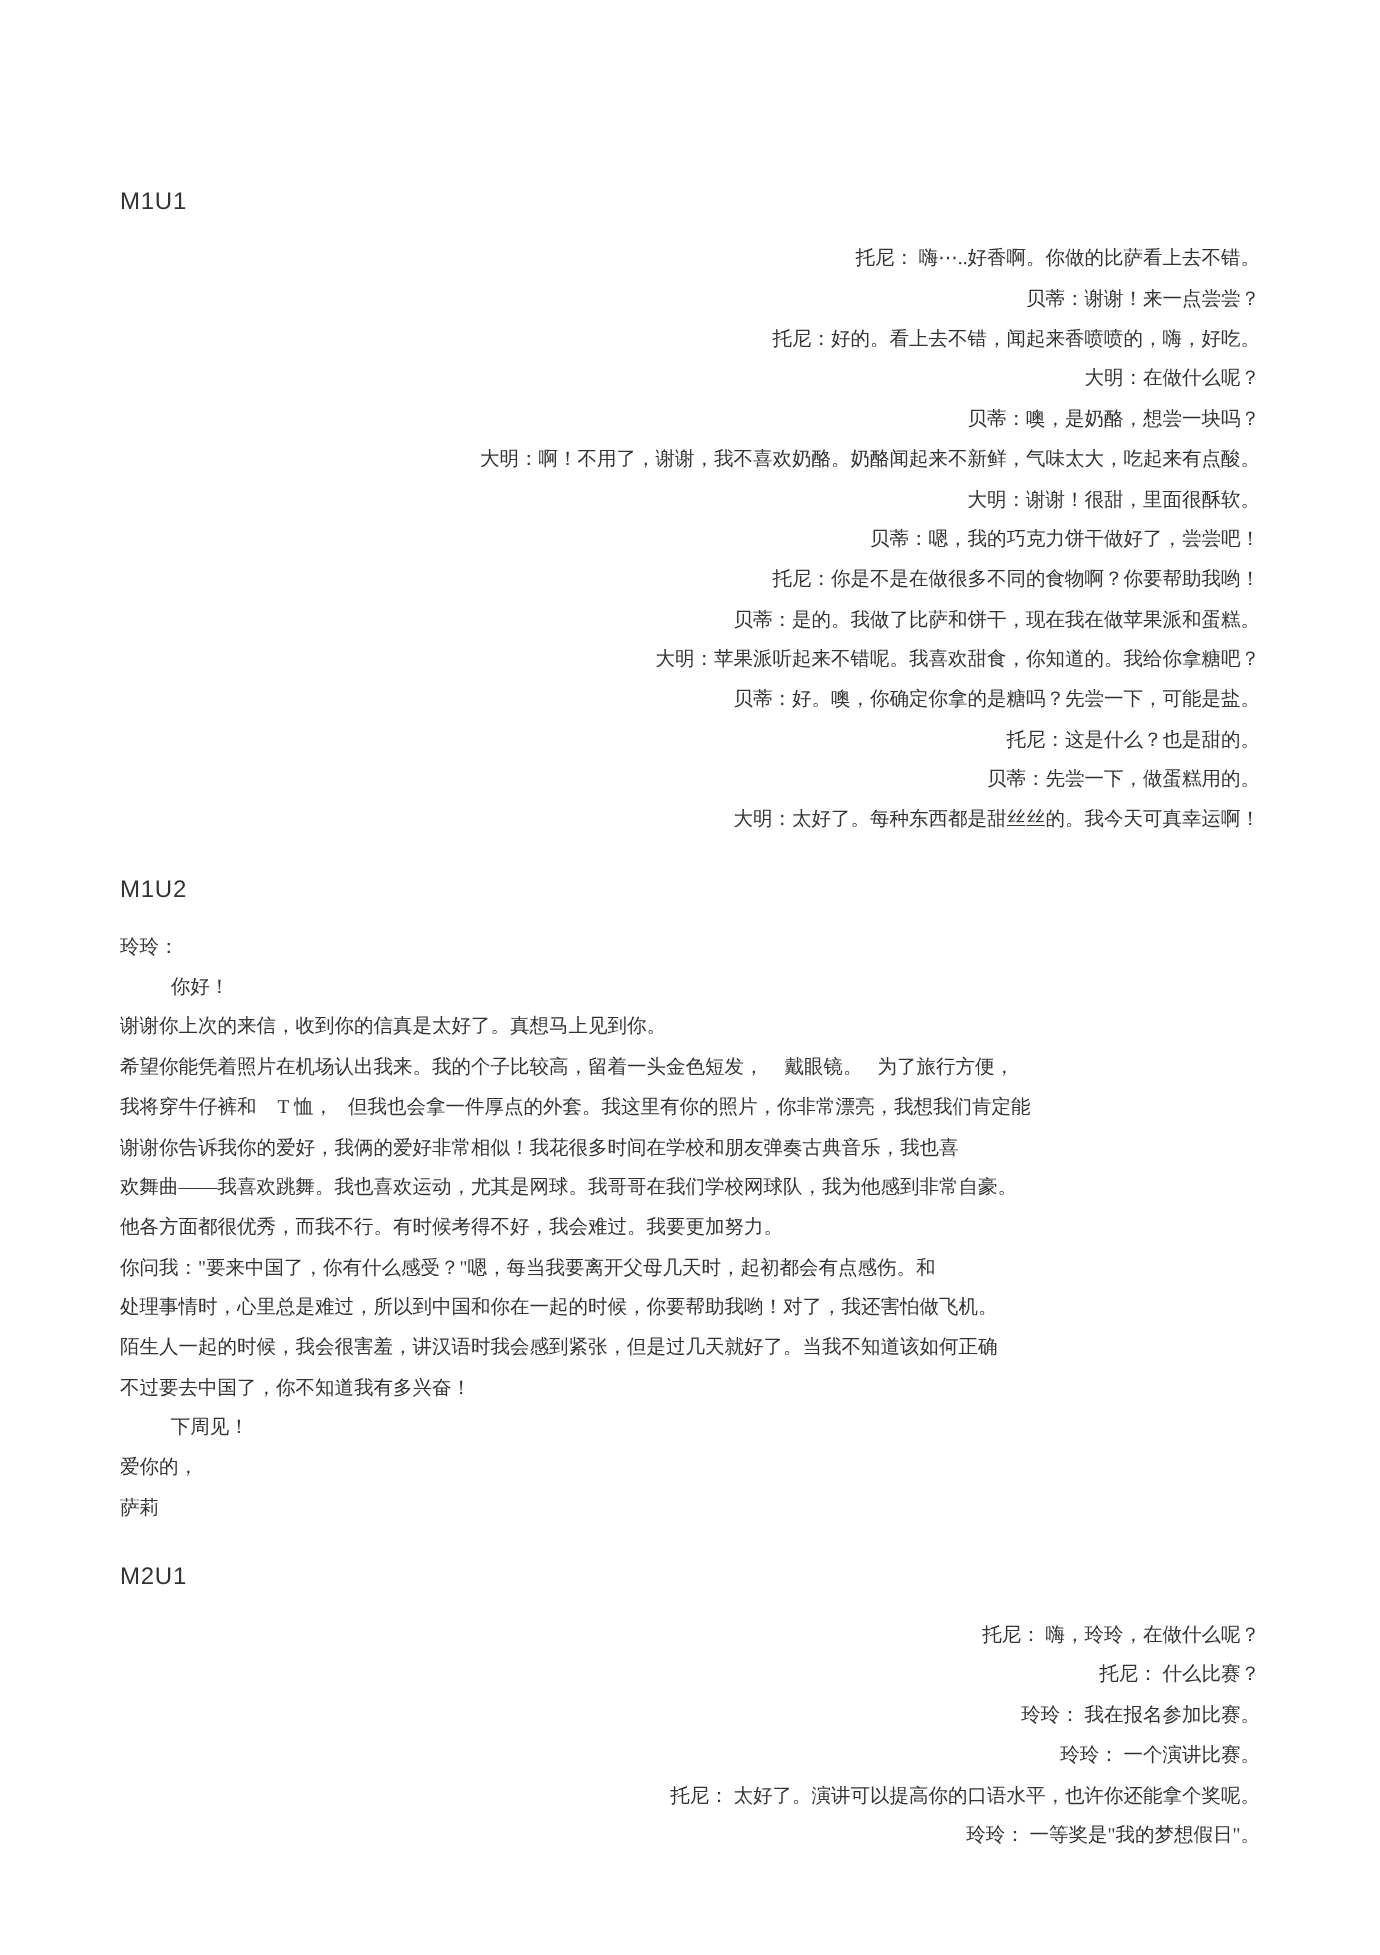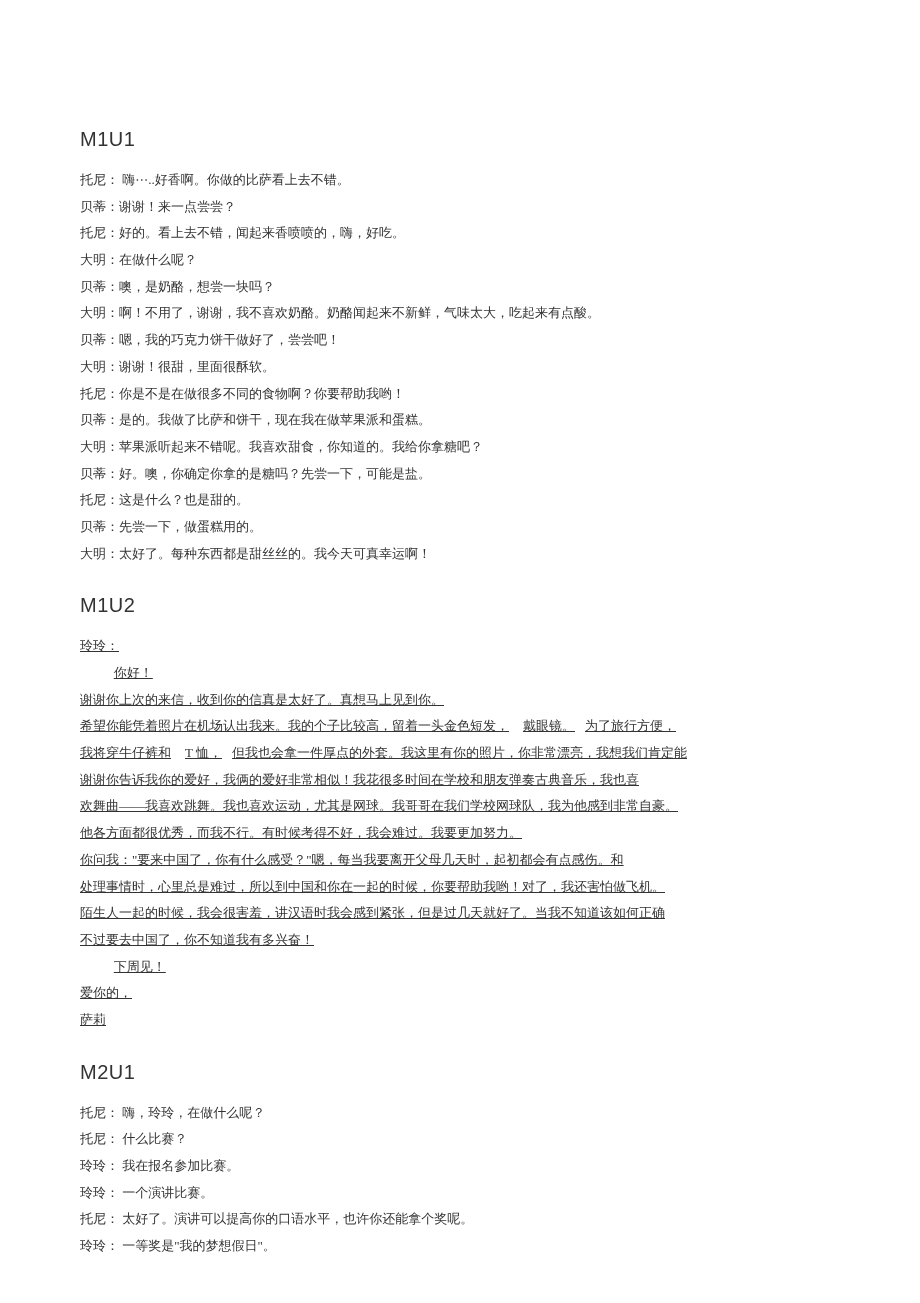--- a/index.html
+++ b/index.html
@@ -11,32 +11,32 @@
     color: #333333;
     line-height: 1.9;
   }
   .page {
     width: 760px;
     margin: 0 auto;
     padding: 100px 80px 60px 80px;
   }
   .section-title {
     font-family: Arial, sans-serif;
-    font-size: 20px;
+    font-size: 16px;
     font-weight: normal;
     color: #333333;
     margin: 20px 0 10px 0;
     letter-spacing: 0.5px;
   }
   .dialog-line {
     margin: 2px 0;
+    text-align: right;
   }
   .para-line {
     margin: 2px 0;
-    text-decoration: underline;
   }
   .indent1 {
     padding-left: 2.6em;
   }
   .gap-small {
     display: inline-block;
     width: 10px;
   }
   .gap-med {
     display: inline-block;
@@ -49,22 +49,22 @@
 <div class="page">
 
   <div class="section-title">M1U1</div>
 
   <div class="dialog-line">托尼：  嗨⋯..好香啊。你做的比萨看上去不错。</div>
   <div class="dialog-line">贝蒂：谢谢！来一点尝尝？</div>
   <div class="dialog-line">托尼：好的。看上去不错，闻起来香喷喷的，嗨，好吃。</div>
   <div class="dialog-line">大明：在做什么呢？</div>
   <div class="dialog-line">贝蒂：噢，是奶酪，想尝一块吗？</div>
   <div class="dialog-line">大明：啊！不用了，谢谢，我不喜欢奶酪。奶酪闻起来不新鲜，气味太大，吃起来有点酸。</div>
+  <div class="dialog-line">大明：谢谢！很甜，里面很酥软。</div>
   <div class="dialog-line">贝蒂：嗯，我的巧克力饼干做好了，尝尝吧！</div>
-  <div class="dialog-line">大明：谢谢！很甜，里面很酥软。</div>
   <div class="dialog-line">托尼：你是不是在做很多不同的食物啊？你要帮助我哟！</div>
   <div class="dialog-line">贝蒂：是的。我做了比萨和饼干，现在我在做苹果派和蛋糕。</div>
   <div class="dialog-line">大明：苹果派听起来不错呢。我喜欢甜食，你知道的。我给你拿糖吧？</div>
   <div class="dialog-line">贝蒂：好。噢，你确定你拿的是糖吗？先尝一下，可能是盐。</div>
   <div class="dialog-line">托尼：这是什么？也是甜的。</div>
   <div class="dialog-line">贝蒂：先尝一下，做蛋糕用的。</div>
   <div class="dialog-line">大明：太好了。每种东西都是甜丝丝的。我今天可真幸运啊！</div>
 
   <div class="section-title">M1U2</div>
 

